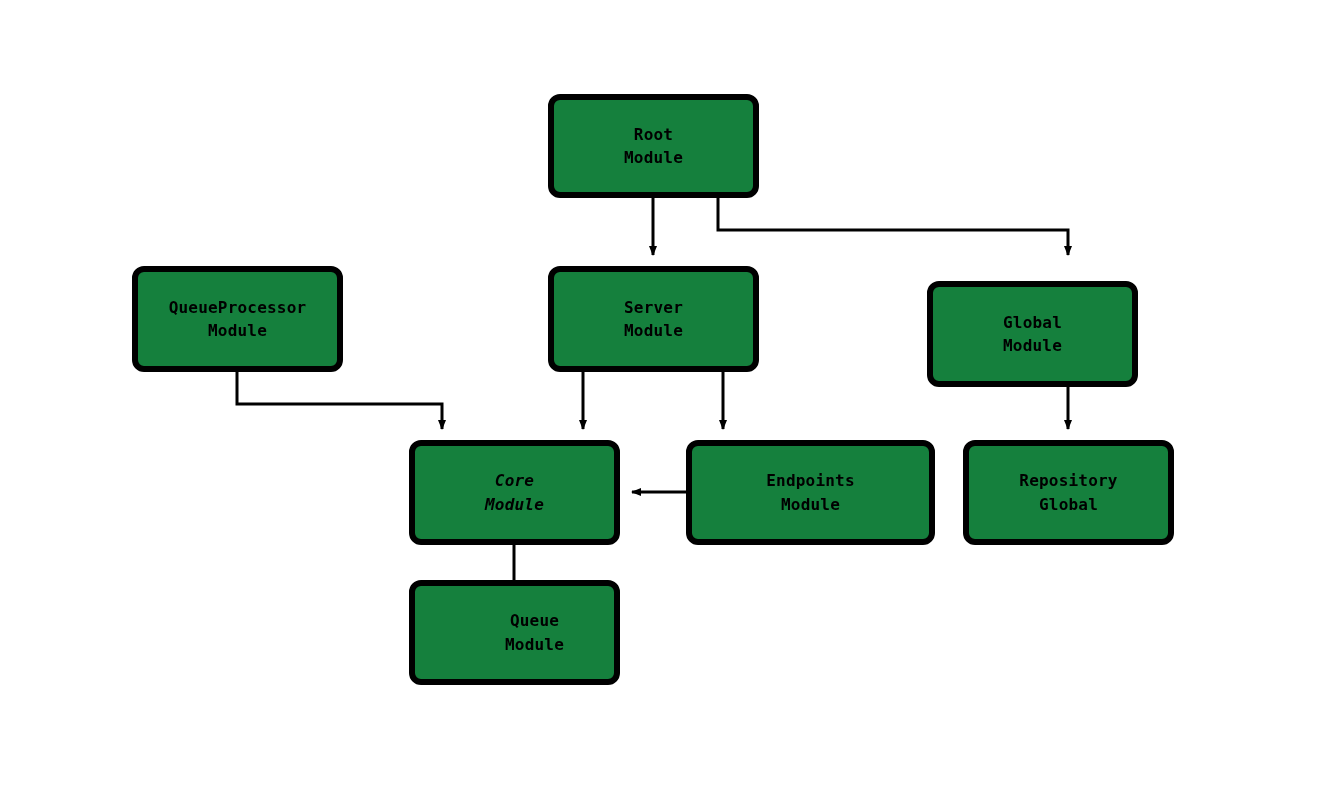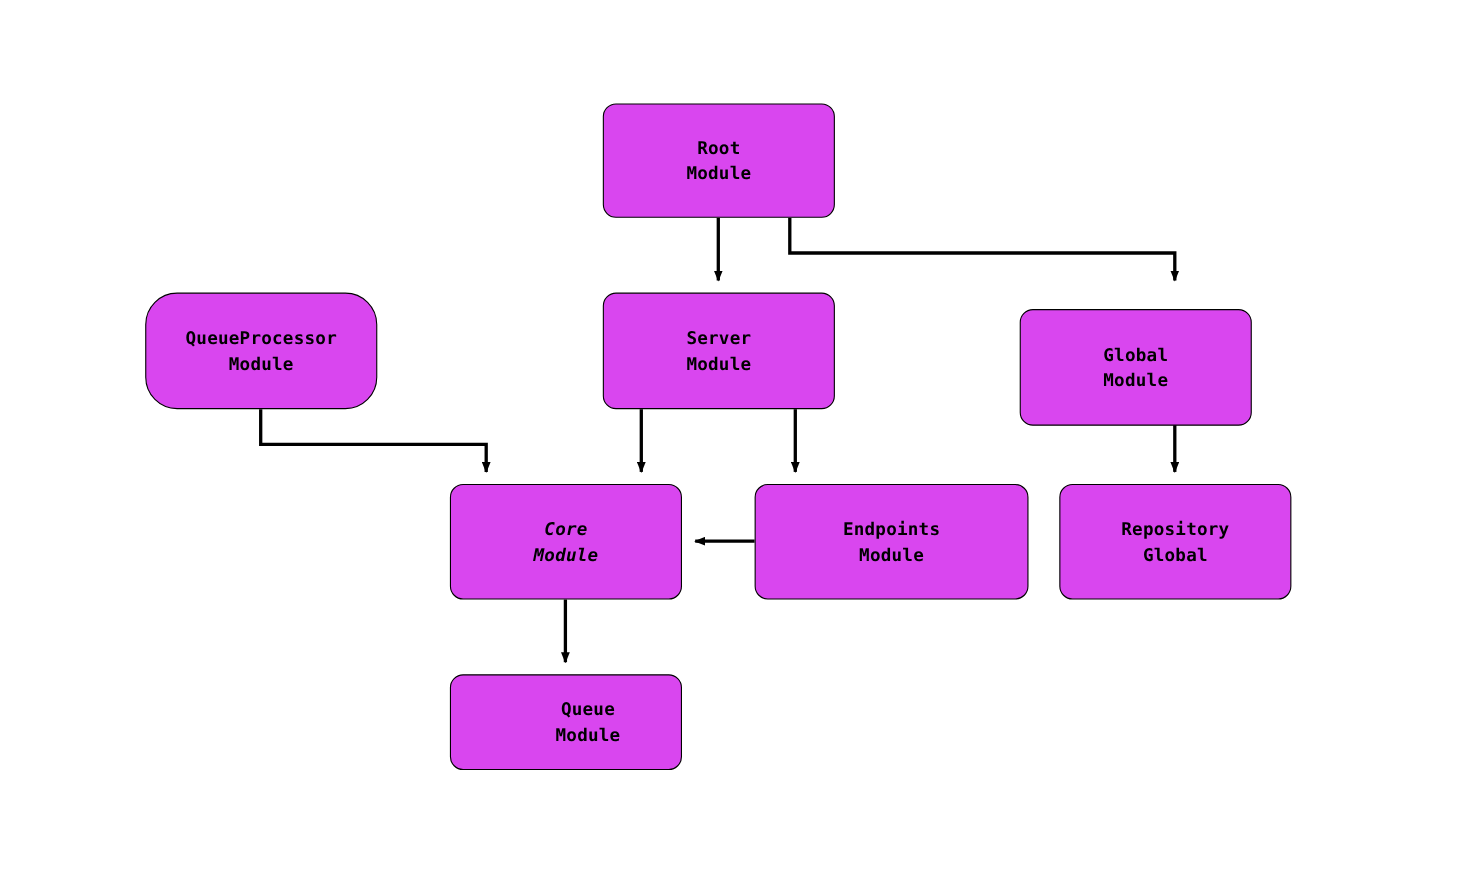--- a/index.html
+++ b/index.html
@@ -21,23 +21,23 @@
   #edge-layer {
     position: absolute;
     left: 0;
     top: 0;
     width: 1337px;
     height: 809px;
   }
   .node {
     position: absolute;
     box-sizing: border-box;
-    border: 1px solid #0f766e;
+    border: 6px solid #0f766e;
     border-radius: 12px;
-    background: #d946ef;
+    background: #15803d;
     display: flex;
     align-items: center;
     justify-content: center;
     text-align: center;
     line-height: 1.45;
     font-size: 16px;
     font-weight: 700;
     color: #000000;
     white-space: pre-line;
     letter-spacing: 0.2px;
@@ -62,29 +62,29 @@
         <path d="M 723 372 L 723 429" fill="none" stroke="#000000" stroke-width="3" stroke-linecap="butt" stroke-linejoin="miter" marker-end="url(#arrowhead)"></path>
         <path d="M 1068 372 L 1068 429" fill="none" stroke="#000000" stroke-width="3" stroke-linecap="butt" stroke-linejoin="miter" marker-end="url(#arrowhead)"></path>
         <path d="M 686 492 L 632 492" fill="none" stroke="#000000" stroke-width="3" stroke-linecap="butt" stroke-linejoin="miter" marker-end="url(#arrowhead)"></path>
         <path d="M 514 545 L 514 602" fill="none" stroke="#000000" stroke-width="3" stroke-linecap="butt" stroke-linejoin="miter" marker-end="url(#arrowhead)"></path>
       </g>
   </svg>
 
   <div id="nodes-layer">
       <div class="node" style="left: 548px; top: 94px; width: 211px; height: 104px; border-color: rgb(0, 0, 0);">Root
 Module</div>
-      <div class="node" style="left: 132px; top: 266px; width: 211px; height: 106px; border-color: rgb(0, 0, 0); border-radius: 29px;">QueueProcessor
+      <div class="node" style="left: 132px; top: 266px; width: 211px; height: 106px; border-color: rgb(0, 0, 0);">QueueProcessor
 Module</div>
       <div class="node" style="left: 548px; top: 266px; width: 211px; height: 106px; border-color: rgb(0, 0, 0);">Server
 Module</div>
       <div class="node" style="left: 927px; top: 266px; width: 211px; height: 106px; border-color: rgb(0, 0, 0); margin-top: 15px;">Global
 Module</div>
       <div class="node" style="left: 409px; top: 440px; width: 211px; height: 105px; border-color: rgb(0, 0, 0); font-style: italic;">Core
 Module</div>
       <div class="node" style="left: 686px; top: 440px; width: 249px; height: 105px; border-color: rgb(0, 0, 0);">Endpoints
 Module</div>
       <div class="node" style="left: 963px; top: 440px; width: 211px; height: 105px; border-color: rgb(0, 0, 0);">Repository
 Global</div>
-      <div class="node" style="left: 409px; top: 613px; width: 211px; height: 87px; border-color: rgb(0, 0, 0); padding-left: 40px;">Queue
+      <div class="node" style="left: 409px; top: 580px; width: 211px; height: 105px; border-color: rgb(0, 0, 0); padding-left: 40px;">Queue
 Module</div>
     </div>
 
 </div>
 
 </body></html>

